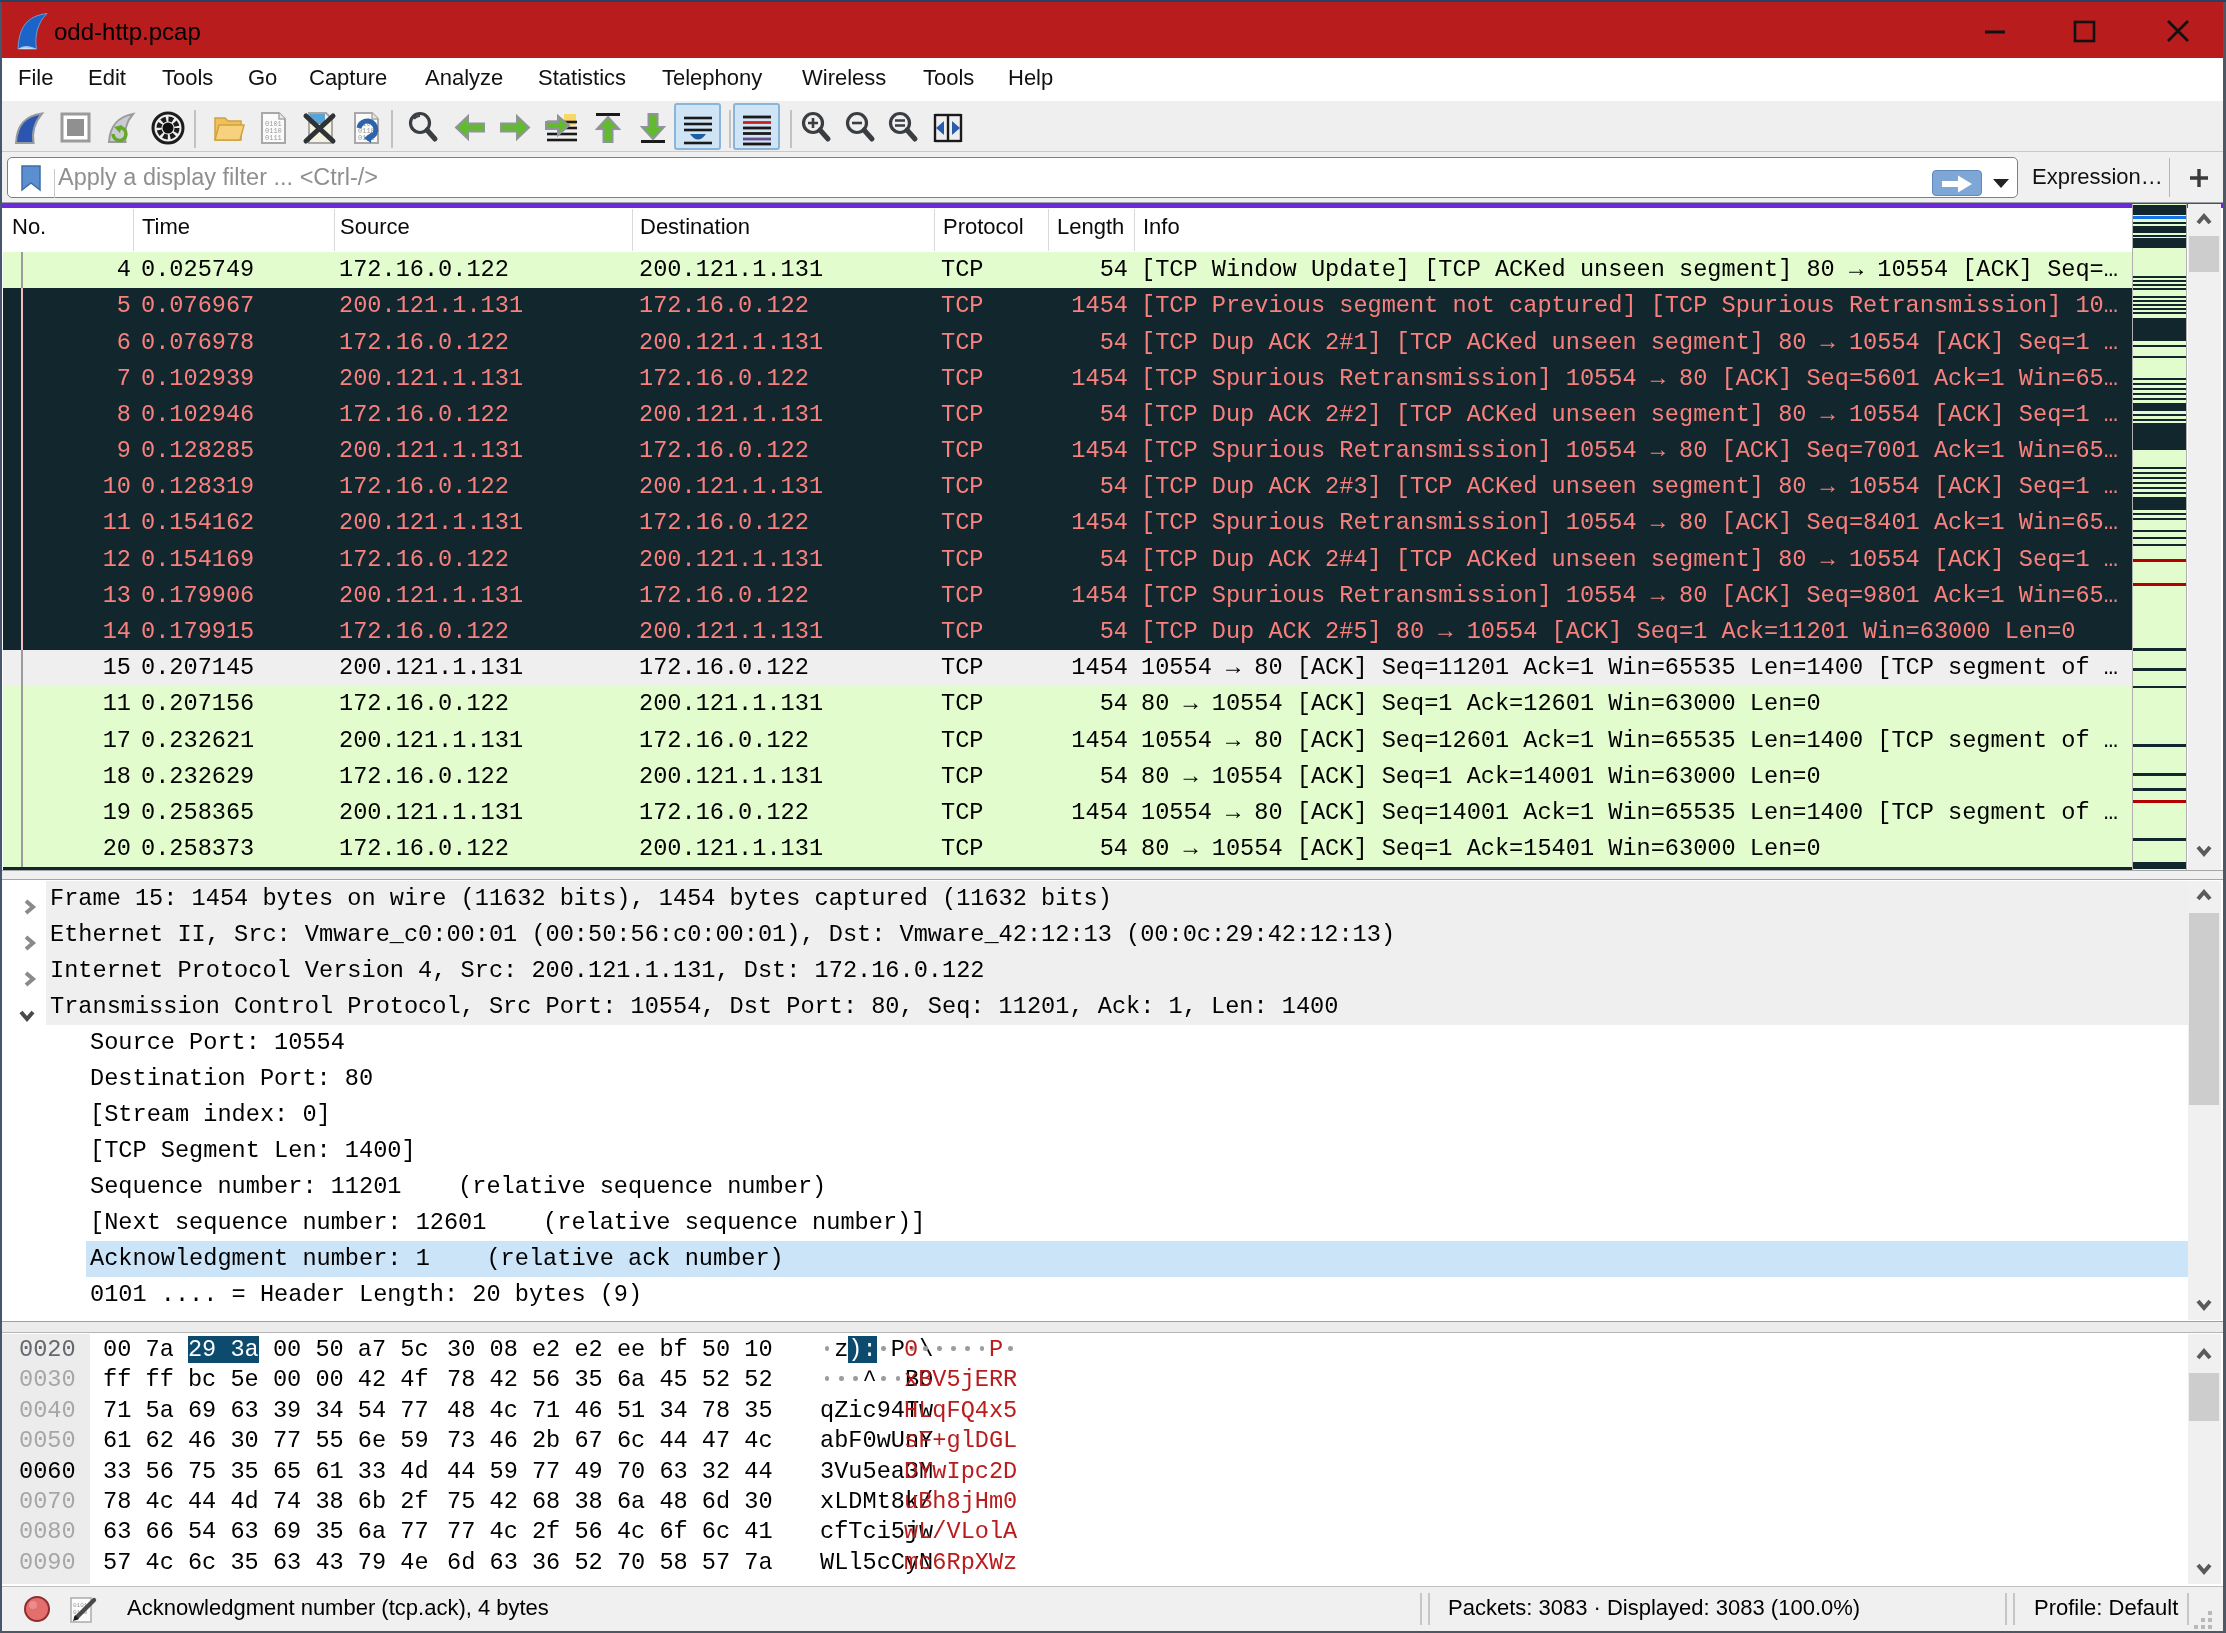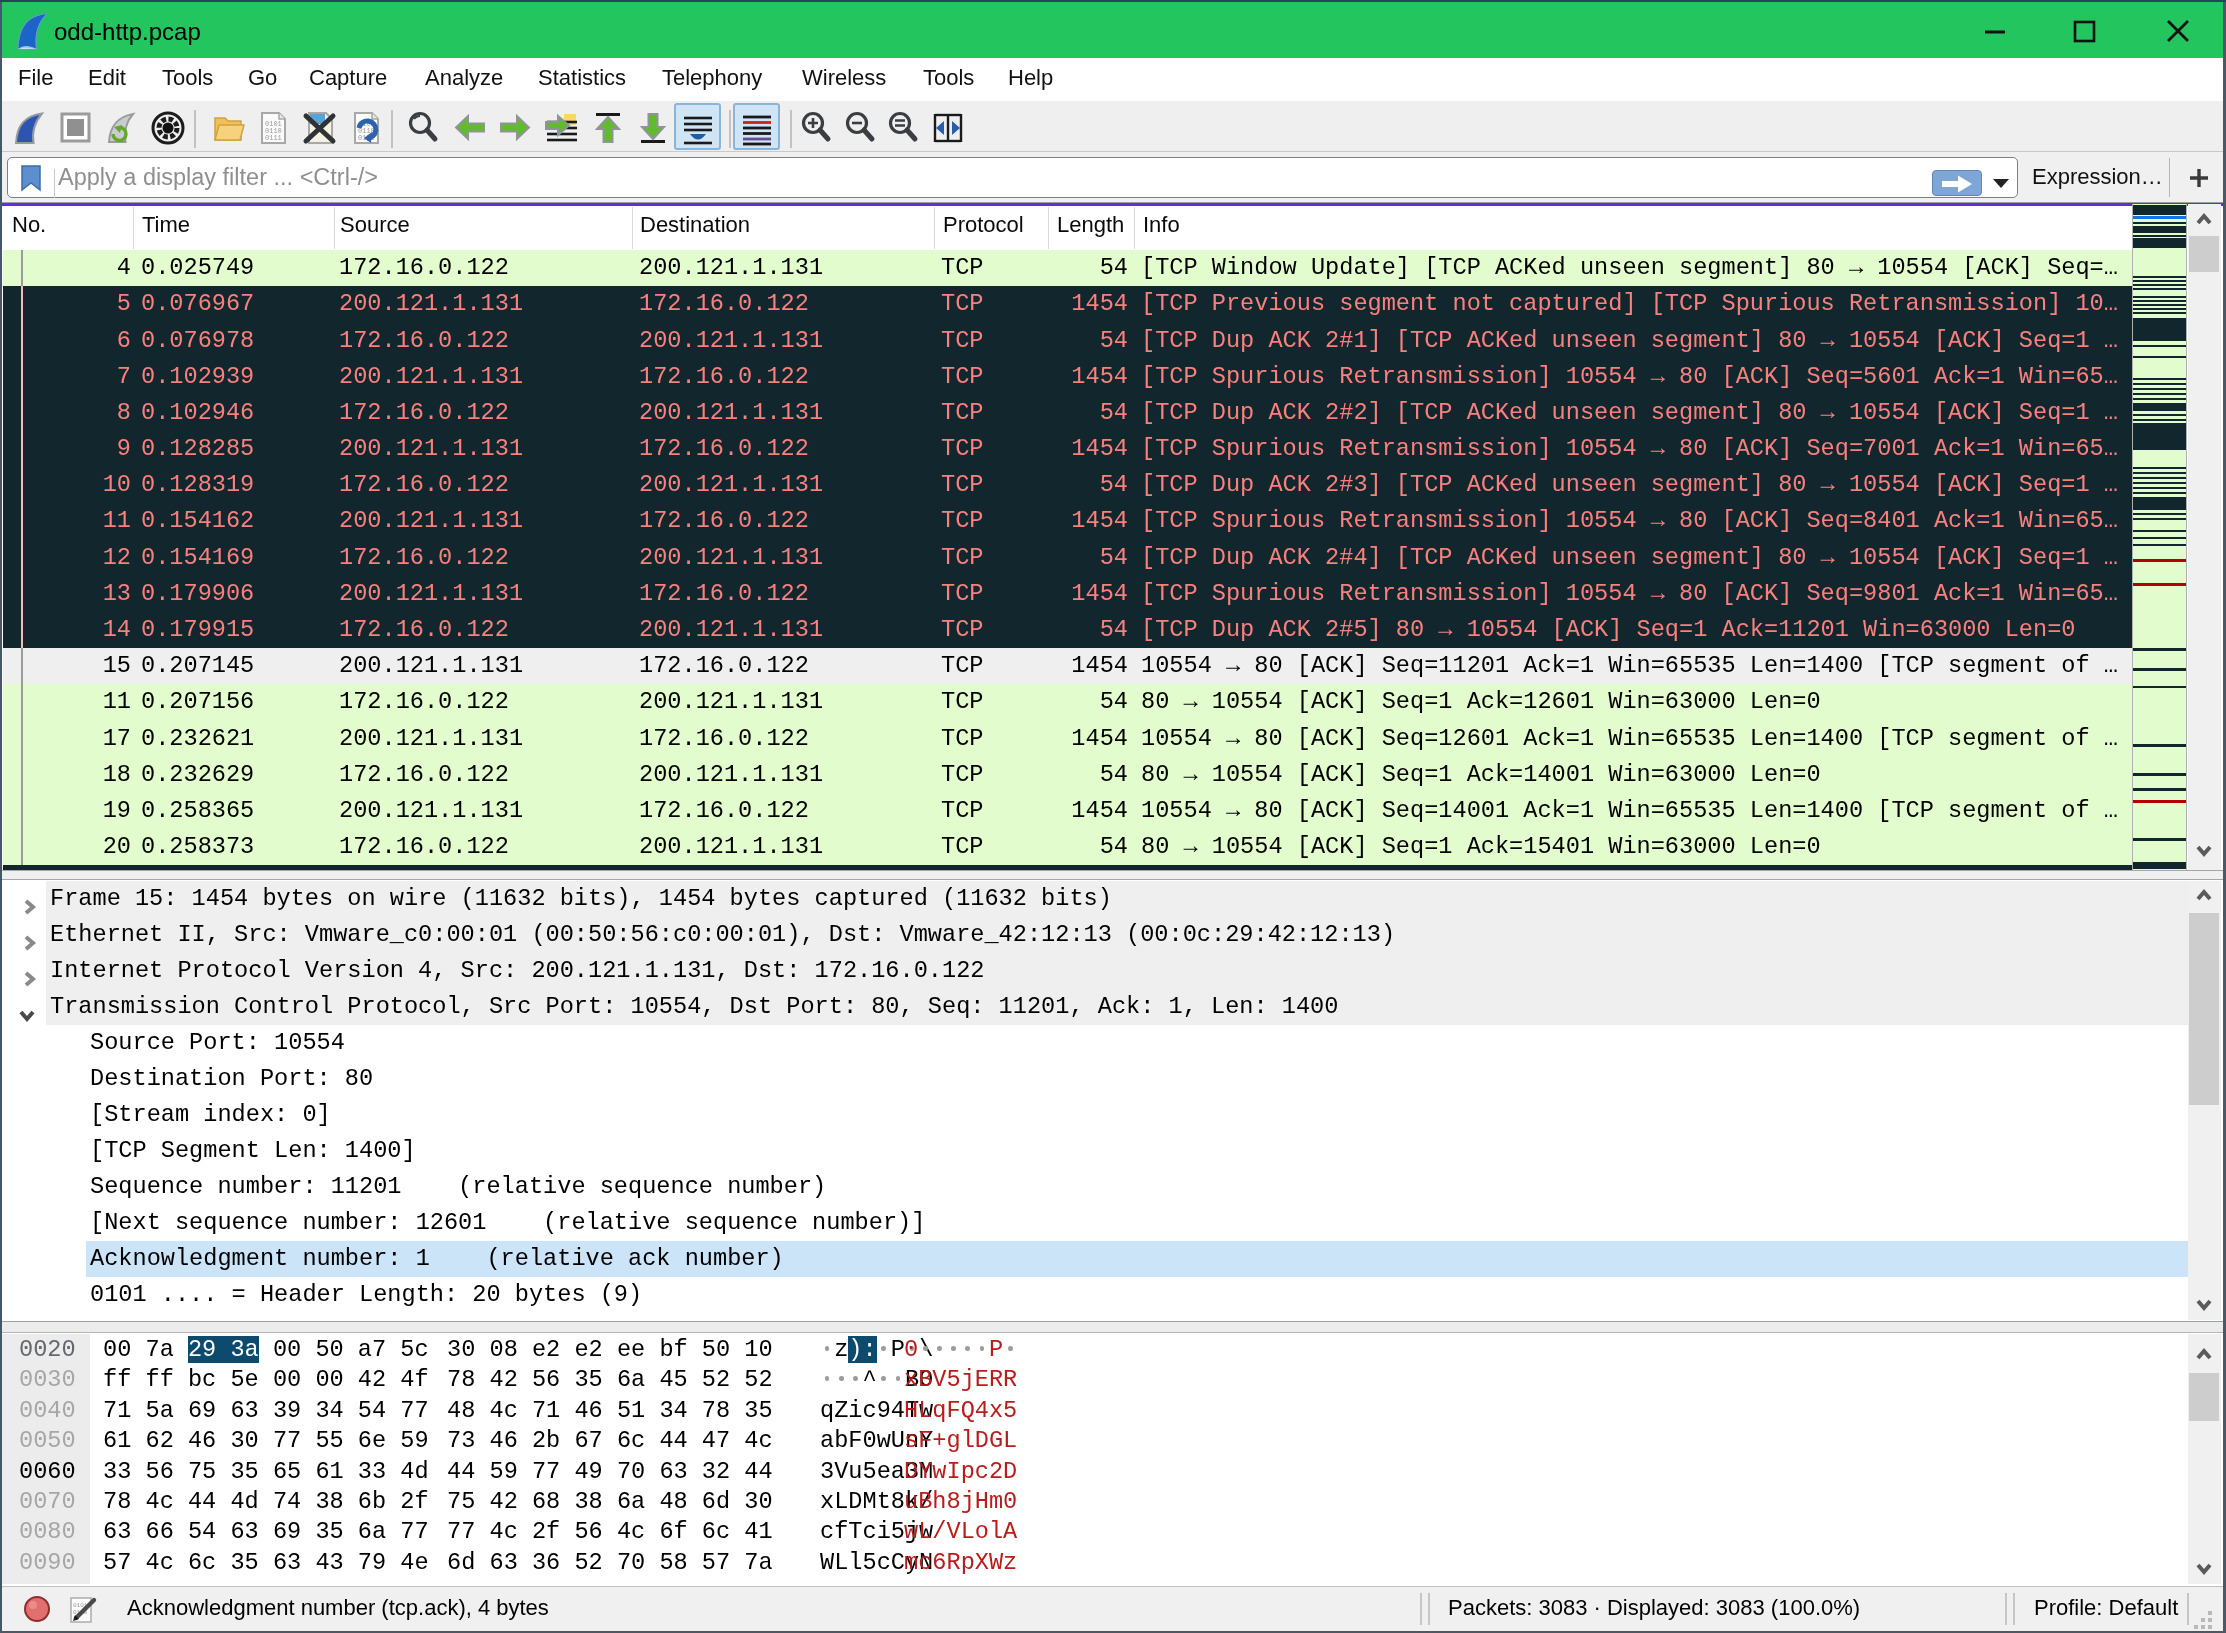--- a/index.html
+++ b/index.html
@@ -6,39 +6,39 @@
  font-family:"Liberation Sans",sans-serif;-webkit-font-smoothing:antialiased}
 .abs{position:absolute}
 .mono{font-family:"Liberation Mono",monospace;font-size:23.6px;white-space:pre}
 #win{position:absolute;left:0;top:0;width:2226px;height:1633px}
 
 #btop{left:0;top:0;width:2226px;height:2px;background:#28415c}
 #bleft{left:0;top:2px;width:2px;height:1629px;background:#46566d}
 #bright{left:2223px;top:2px;width:3px;height:1629px;background:#4d5864}
 #bbot{left:0;top:1631px;width:2226px;height:2px;background:#4d5864}
 
-#title{left:2px;top:2px;width:2221px;height:56px;background:#22c55e}
+#title{left:2px;top:2px;width:2221px;height:56px;background:#b91c1c}
 #titletext{left:52px;top:16px;font-size:24px;color:#000}
 
 #menubar{left:2px;top:58px;width:2221px;height:43px;background:#fff}
 .mi{position:absolute;top:7px;font-size:22px;color:#111}
 
 #toolbar{left:2px;top:101px;width:2221px;height:51px;background:#eeefee;border-bottom:1px solid #c9c9c9}
 .tsep{position:absolute;top:9px;width:2px;height:38px;background:#c2c2c2}
 .tbtn{position:absolute;top:2px;width:47px;height:47px;border:2px solid #8ab4d8;background:#cfe4f5;border-radius:3px}
 
 #filterbar{left:2px;top:152px;width:2221px;height:51px;background:#f0f0f0;border-bottom:1px solid #9aa0a6}
 #fbox{left:5px;top:5px;width:2011px;height:41px;background:#fff;border:1px solid #7f7f7f;border-radius:5px}
 #fsep{left:46px;top:11px;width:1px;height:29px;background:#c8c8c8}
 #fph{left:50px;top:6px;font-size:23.5px;color:#8f8f8f}
 #fapply{left:1924px;top:12px;width:50px;height:26px;background:#7ea7d8;border:1px solid #6189b8;border-radius:4px}
 #fexp{left:2030px;top:12px;font-size:22px;color:#111}
 #fsep2{left:2167px;top:6px;width:1px;height:39px;background:#b5b5b5}
 
-#plist{left:2px;top:203px;width:2221px;height:667px;background:#fff;border-top:3px solid #6d28d9}
+#plist{left:2px;top:203px;width:2221px;height:667px;background:#fff;border-top:5px solid #6d28d9}
 .hl{position:absolute;top:6px;font-size:22px;color:#0a0a0a}
 .hsep{position:absolute;top:1px;width:1px;height:42px;background:#d9d9d9}
 .prow{position:absolute;left:1px;width:2131px;overflow:hidden}
 .prow span{position:absolute;top:0;line-height:inherit}
 .rg{background:#e2fccd;color:#000}
 .rd{background:#12262e;color:#f8807d}
 .rs{background:#efefef;color:#000}
 .no{left:0;width:128px;text-align:right}
 .tm{left:138px}.sr{left:336px}.ds{left:636px}.pr{left:938px}
 .ln{left:1010px;width:115px;text-align:right}

